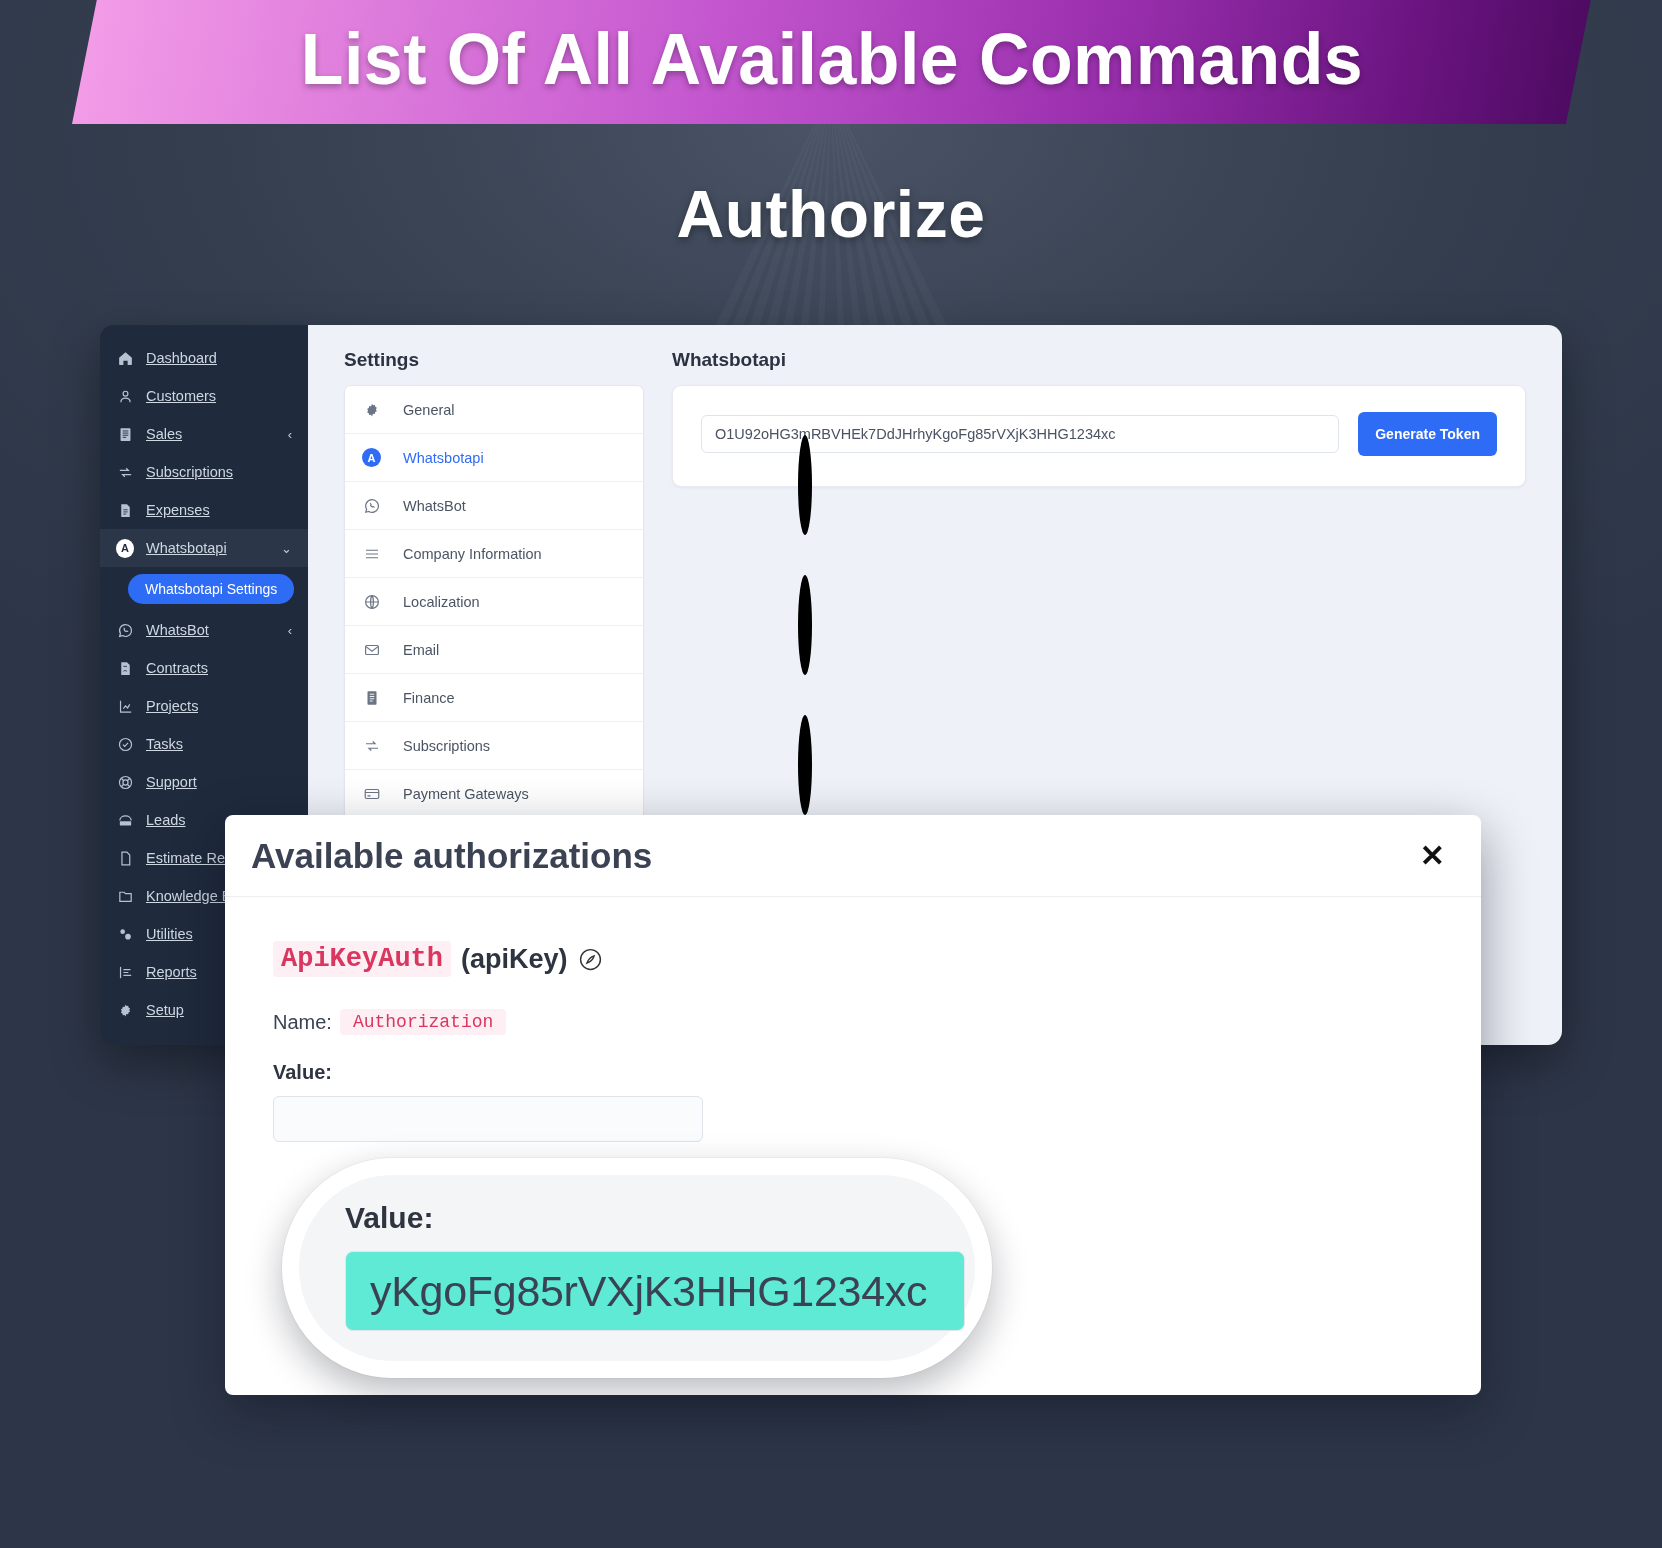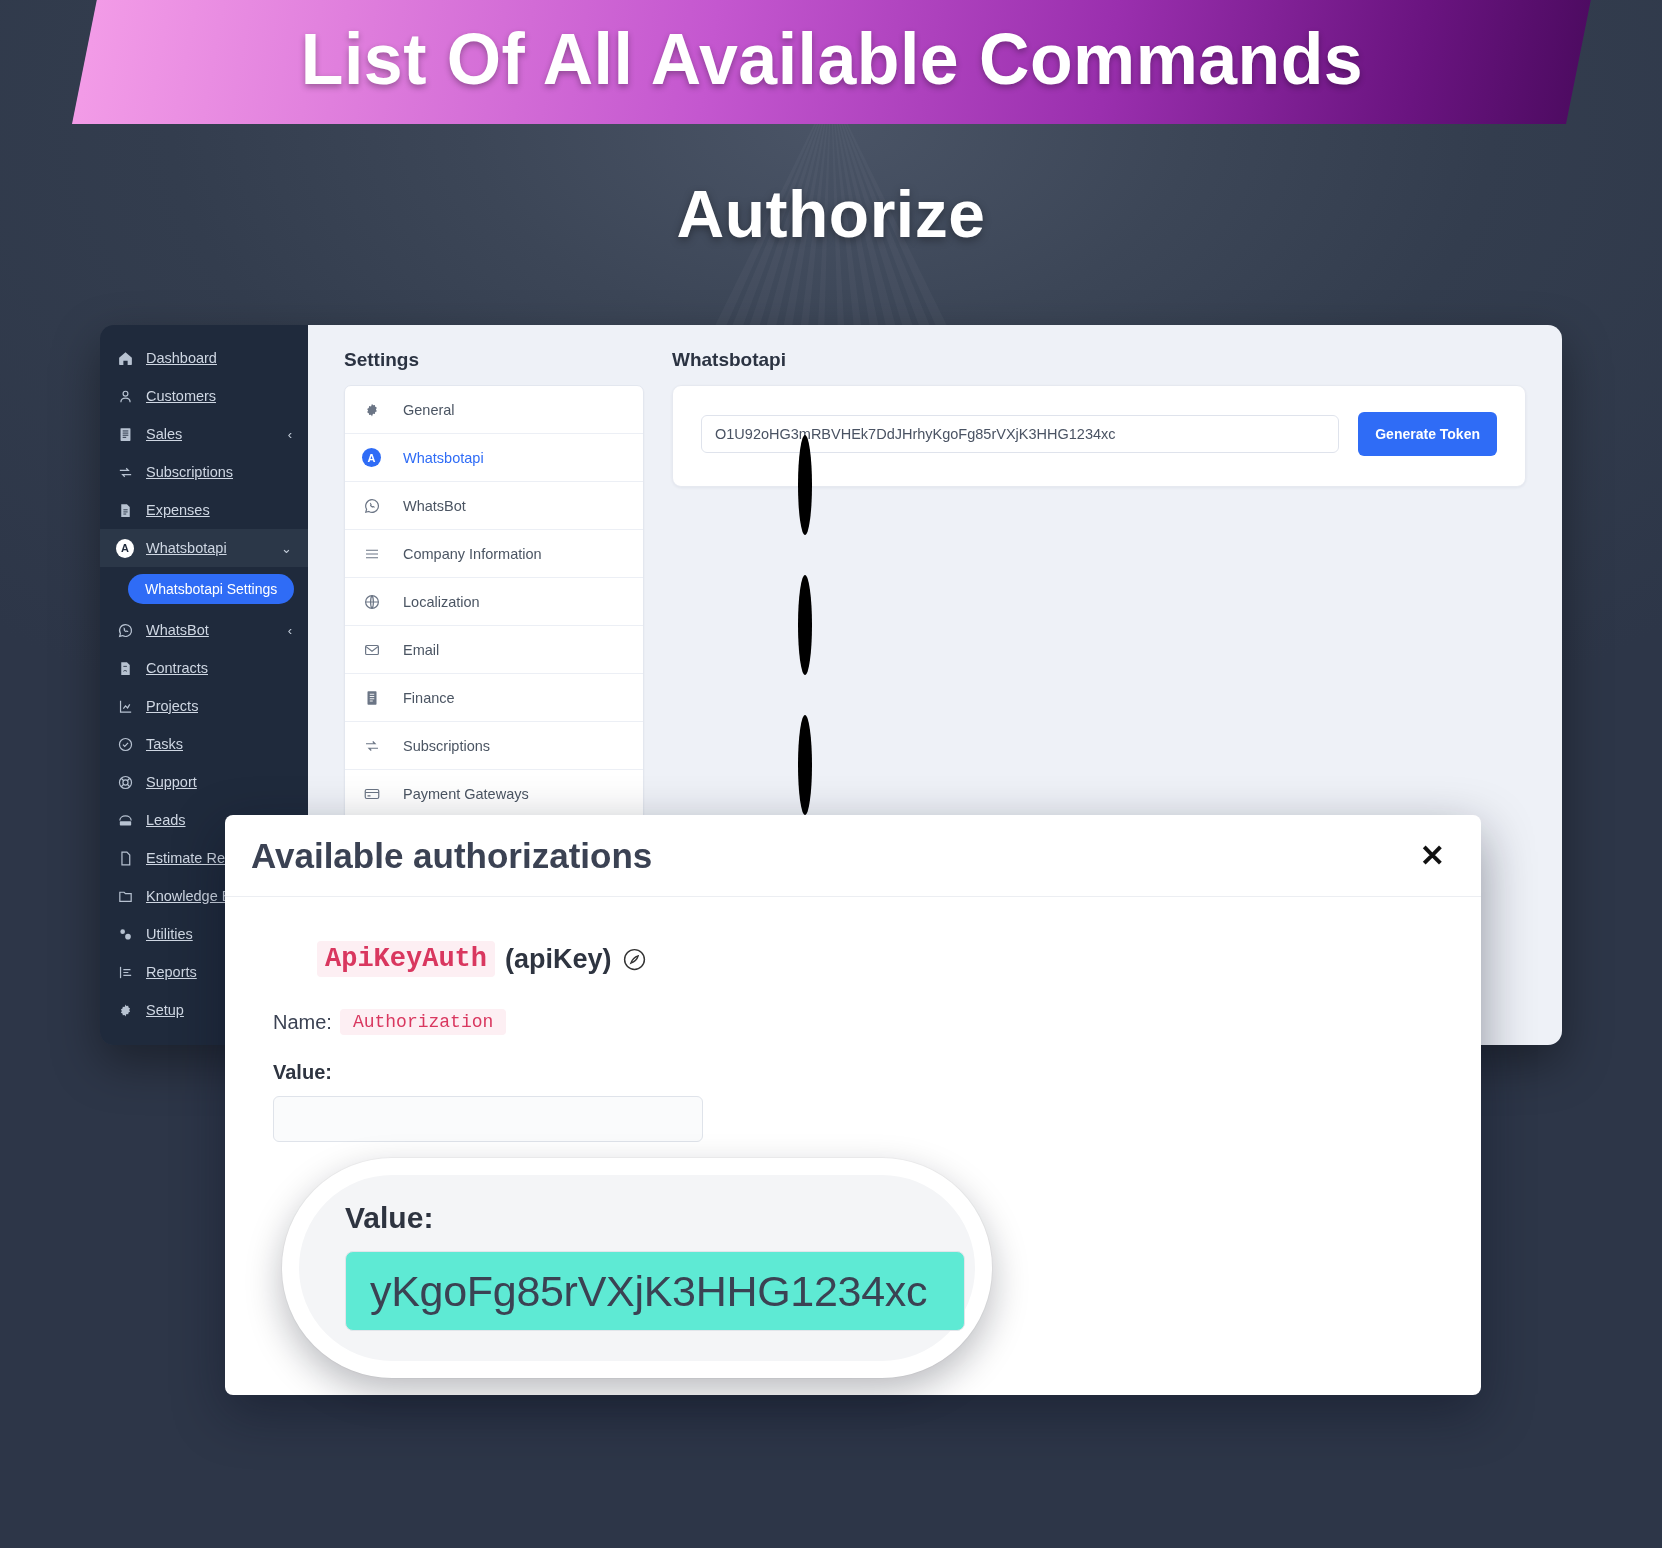--- a/index.html
+++ b/index.html
@@ -148,21 +148,21 @@
   #modal-head {
     height: 82px; display: flex; align-items: center; justify-content: space-between;
     padding: 0 36px 0 26px; border-bottom: 1px solid #eceef2;
   }
   #modal-title { font-size: 35px; font-weight: 700; color: #3b4253; }
   #modal-close {
     font-size: 30px; font-weight: 700; color: #111; cursor: pointer; line-height: 1;
     background: none; border: none; font-family: "Liberation Sans", sans-serif;
   }
   #modal-body { padding: 44px 48px 20px 48px; }
-  .scheme-line { display: flex; align-items: center; gap: 10px; margin-bottom: 32px; margin-left: 44px; }
+  .scheme-line { display: flex; align-items: center; gap: 10px; margin-bottom: 32px; }
   .code-pink {
     background: #fdeff3; color: #d9375f;
     font-family: "Liberation Mono", monospace; font-weight: 700;
     font-size: 27px; padding: 3px 8px; border-radius: 4px;
   }
   .scheme-type { font-size: 27px; font-weight: 700; color: #2e3440; }
   .anchor-ic { width: 25px; height: 25px; }
   .meta-line { display: flex; align-items: center; gap: 8px; margin-bottom: 11px; font-size: 20px; color: #3b4253; }
   .code-pink-sm {
     background: #fdeff3; color: #d9375f;

